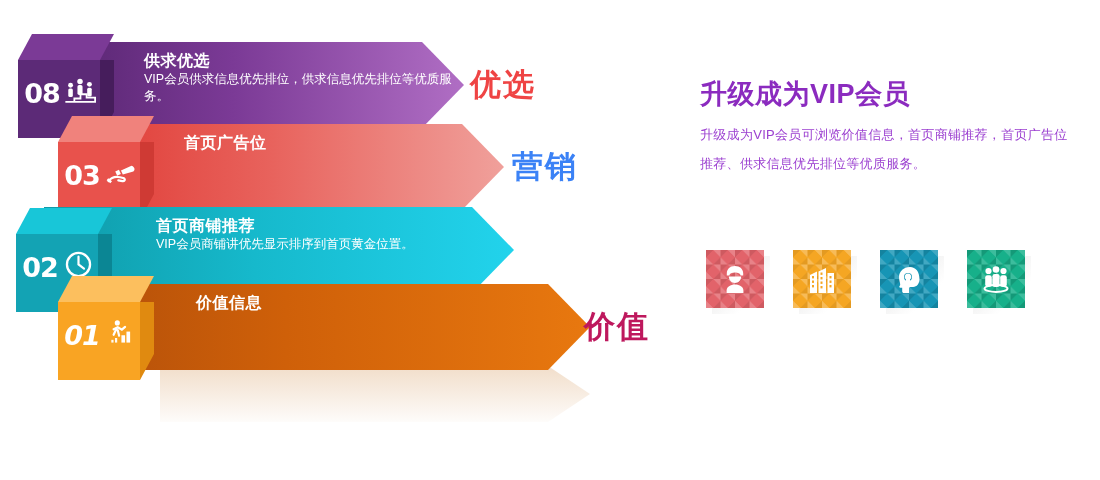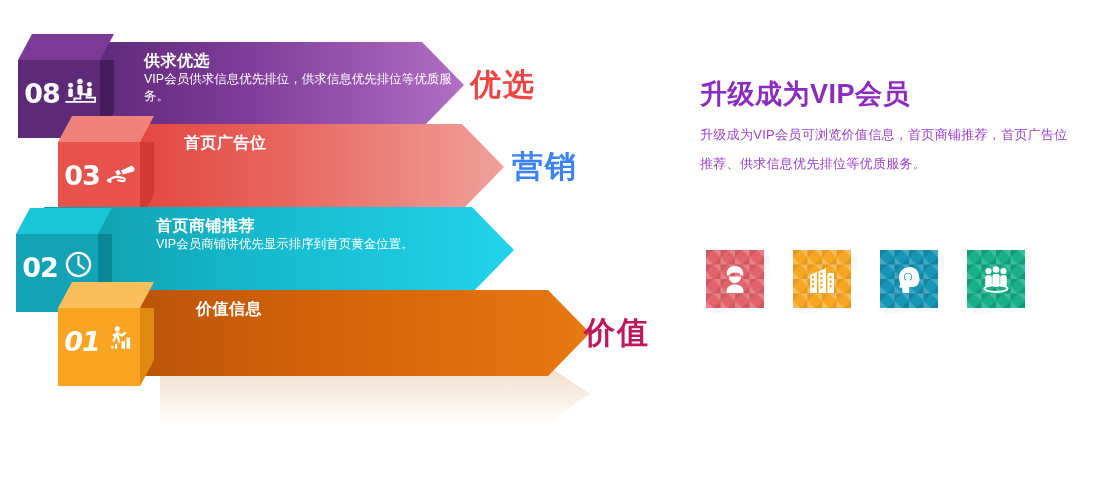--- a/index.html
+++ b/index.html
@@ -167,21 +167,21 @@
         <div class="num">02</div>
         <div class="ico">
           <svg viewBox="0 0 36 36" width="33" height="33">
             <circle cx="18" cy="18" r="12.6" fill="none" stroke="#ffffff" stroke-width="2.5"></circle>
             <path d="M18 9.5V18l6 4.5" fill="none" stroke="#ffffff" stroke-width="2.4" stroke-linecap="round"></path>
           </svg>
         </div>
       </div>
     </div>
 
-    <div class="row" style="left:0;top:290px;width:660px;padding-left:43px;">
+    <div class="row" style="left:0;top:284px;width:660px;padding-left:43px;">
       <div class="banner" style="left:84px;width:506px;background:linear-gradient(to right,#b4500a 0%,#cf6009 40%,#e8780f 100%);">
         <div class="txt" style="padding-left:112px;">
           <div class="b-title">价值信息</div>
         </div>
       </div>
 
       <div class="cube" style="left:58px;top:-8px;font-style:italic;">
         <div class="top" style="background:#fcbf5e;"></div>
         <div class="side" style="background:#e08a10;"></div>
         <div class="face" style="background:#f9a423;"></div>

